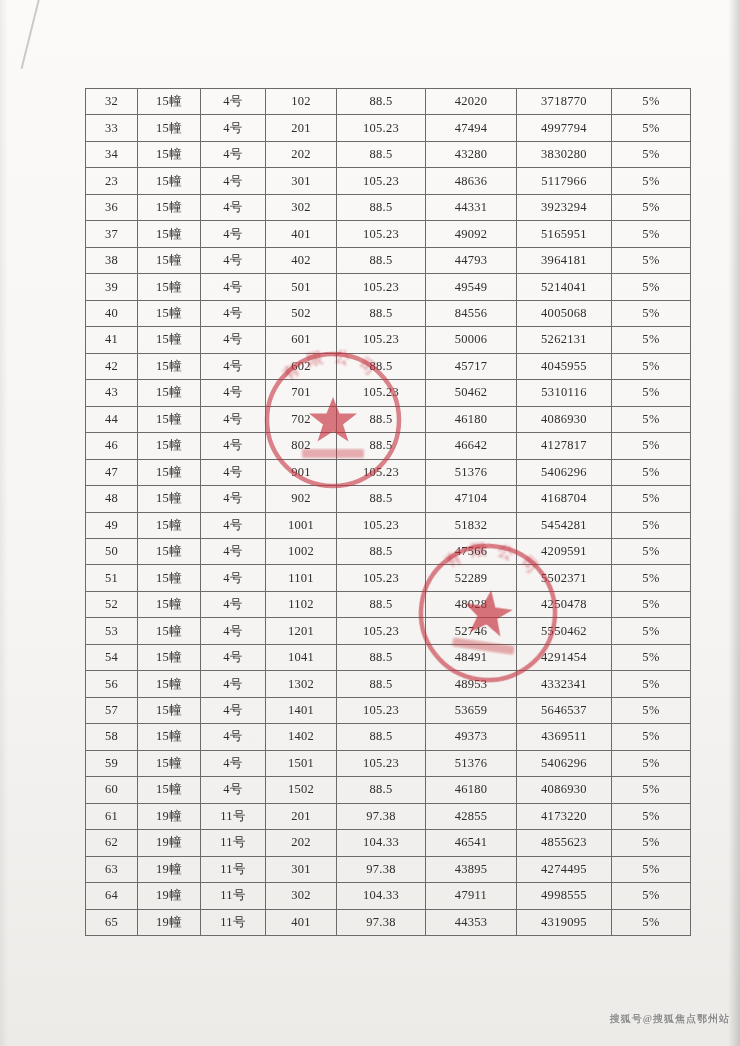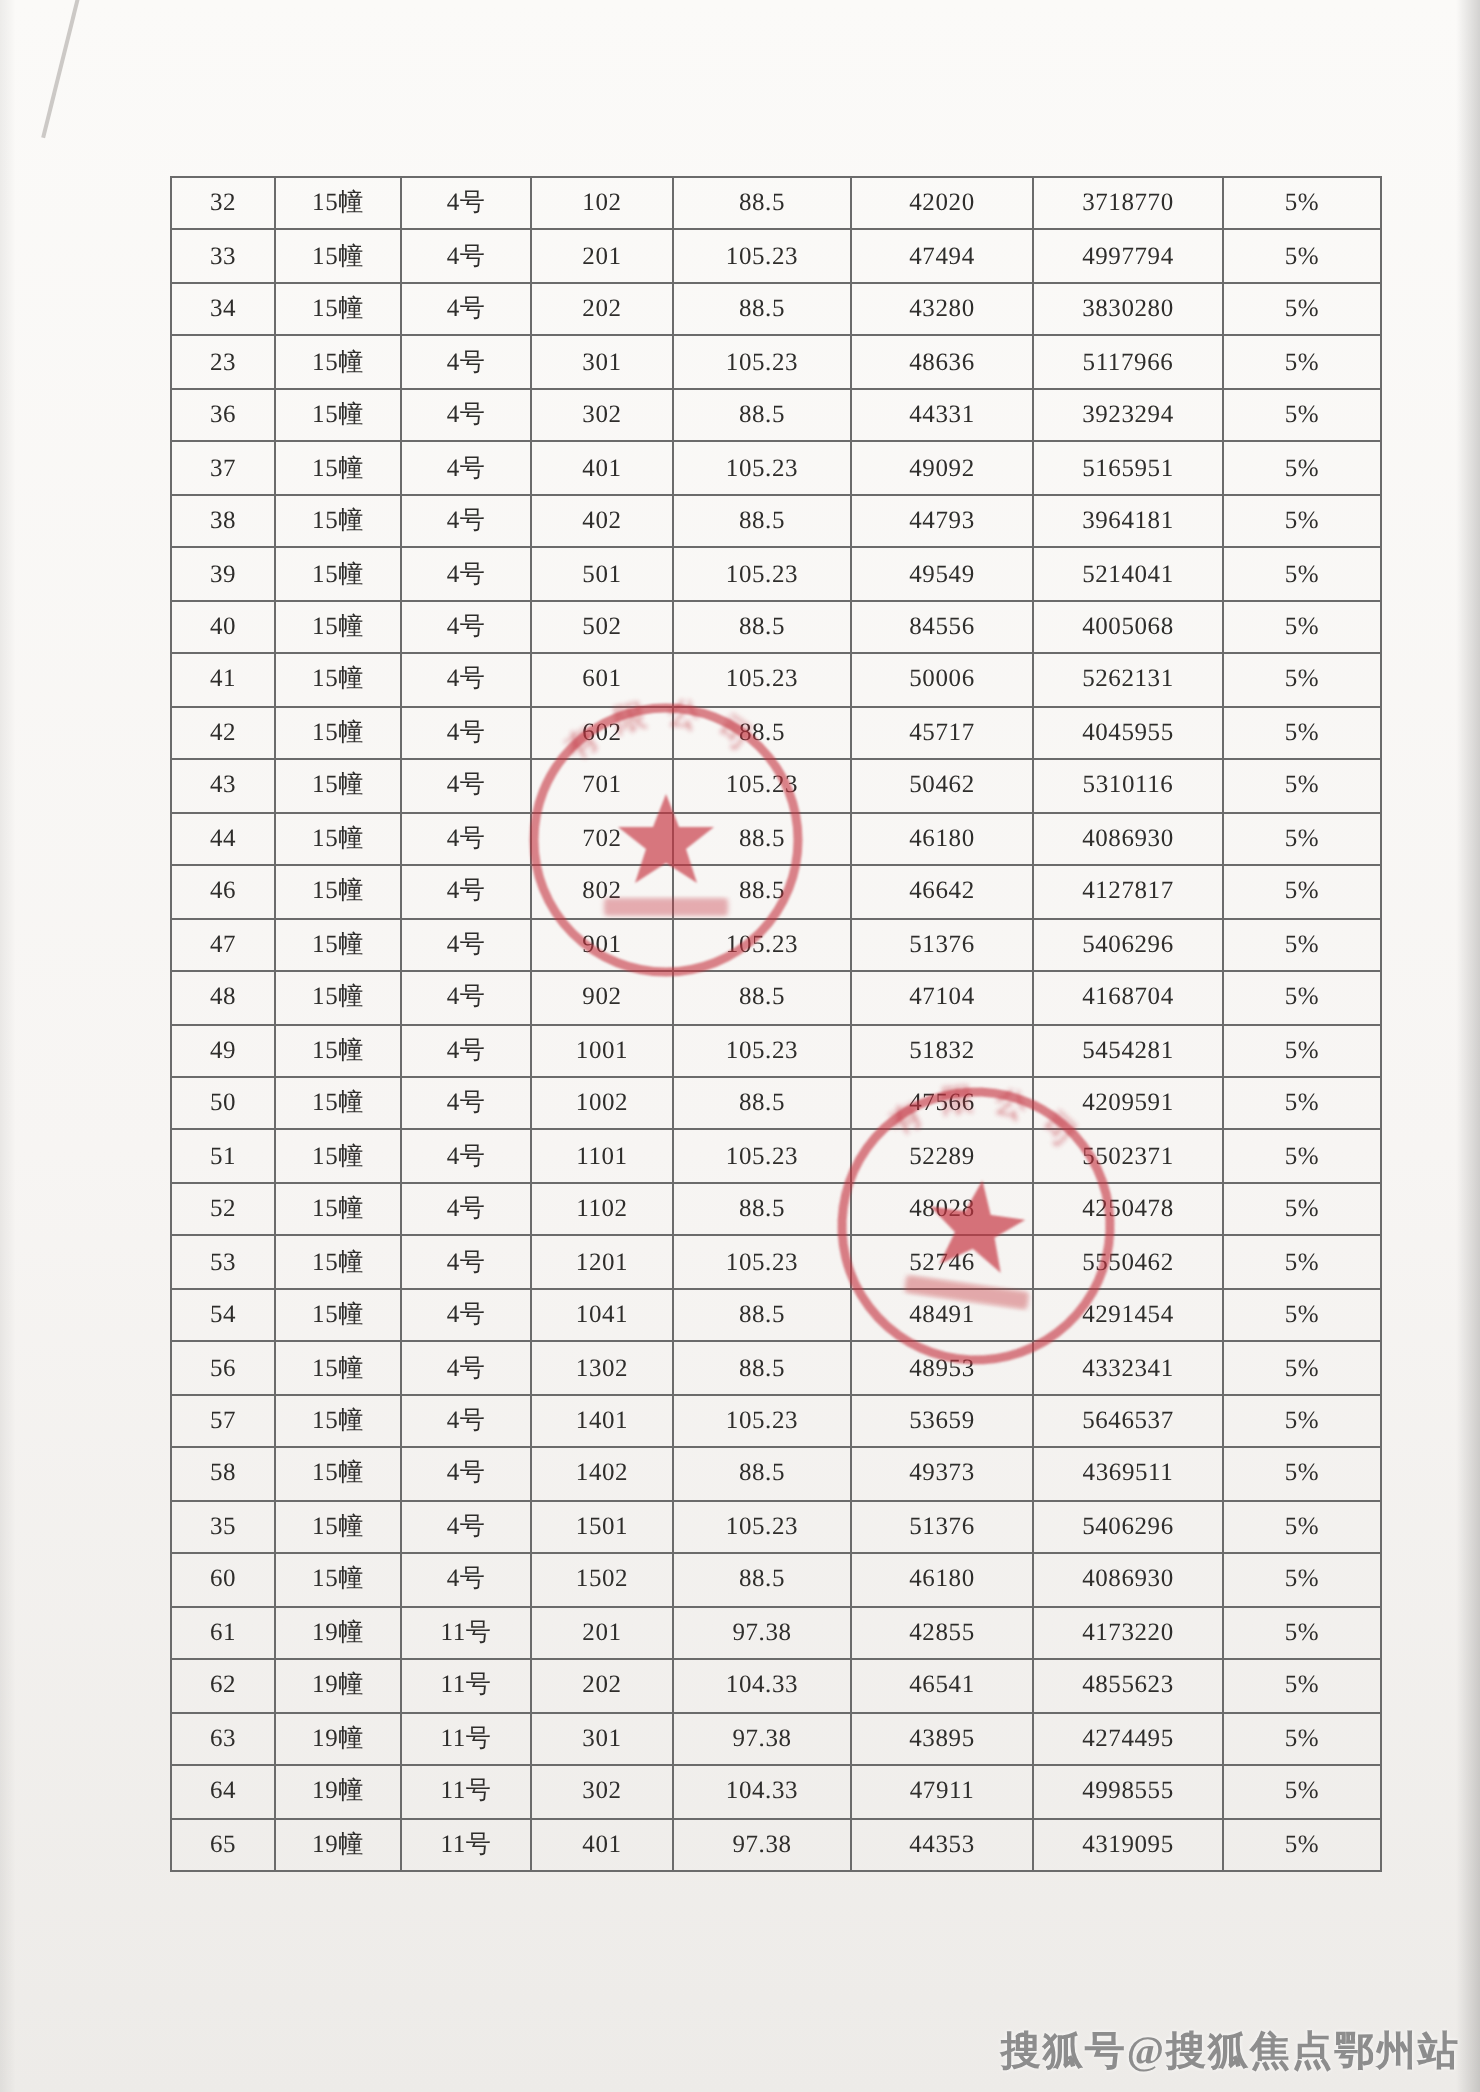--- a/index.html
+++ b/index.html
@@ -41,21 +41,21 @@
   }
   table.price tr{height:24.94px;}
   .seal{
     position:absolute;pointer-events:none;
     filter:blur(0.4px);
   }
   .seal-1{left:258px;top:345px;}
   .seal-2{left:413px;top:538px;transform:rotate(8deg);}
   .watermark{
     position:absolute;top:1012px;right:10px;
-    font-size:20px;font-weight:bold;color:#8d8d8d;
+    font-size:10px;font-weight:bold;color:#8d8d8d;
     letter-spacing:1px;
     text-shadow:0 0 2px rgba(255,255,255,0.9);
   }
 </style>
 </head>
 <body>
 
 <div class="page">
 
   <div class="paper-crease"></div>
@@ -319,21 +319,21 @@
             <td>58</td>
             <td>15幢</td>
             <td>4号</td>
             <td>1402</td>
             <td>88.5</td>
             <td>49373</td>
             <td>4369511</td>
             <td>5%</td>
           </tr>
           <tr>
-            <td>35</td>
+            <td>59</td>
             <td>15幢</td>
             <td>4号</td>
             <td>1501</td>
             <td>105.23</td>
             <td>51376</td>
             <td>5406296</td>
             <td>5%</td>
           </tr>
           <tr>
             <td>60</td>

